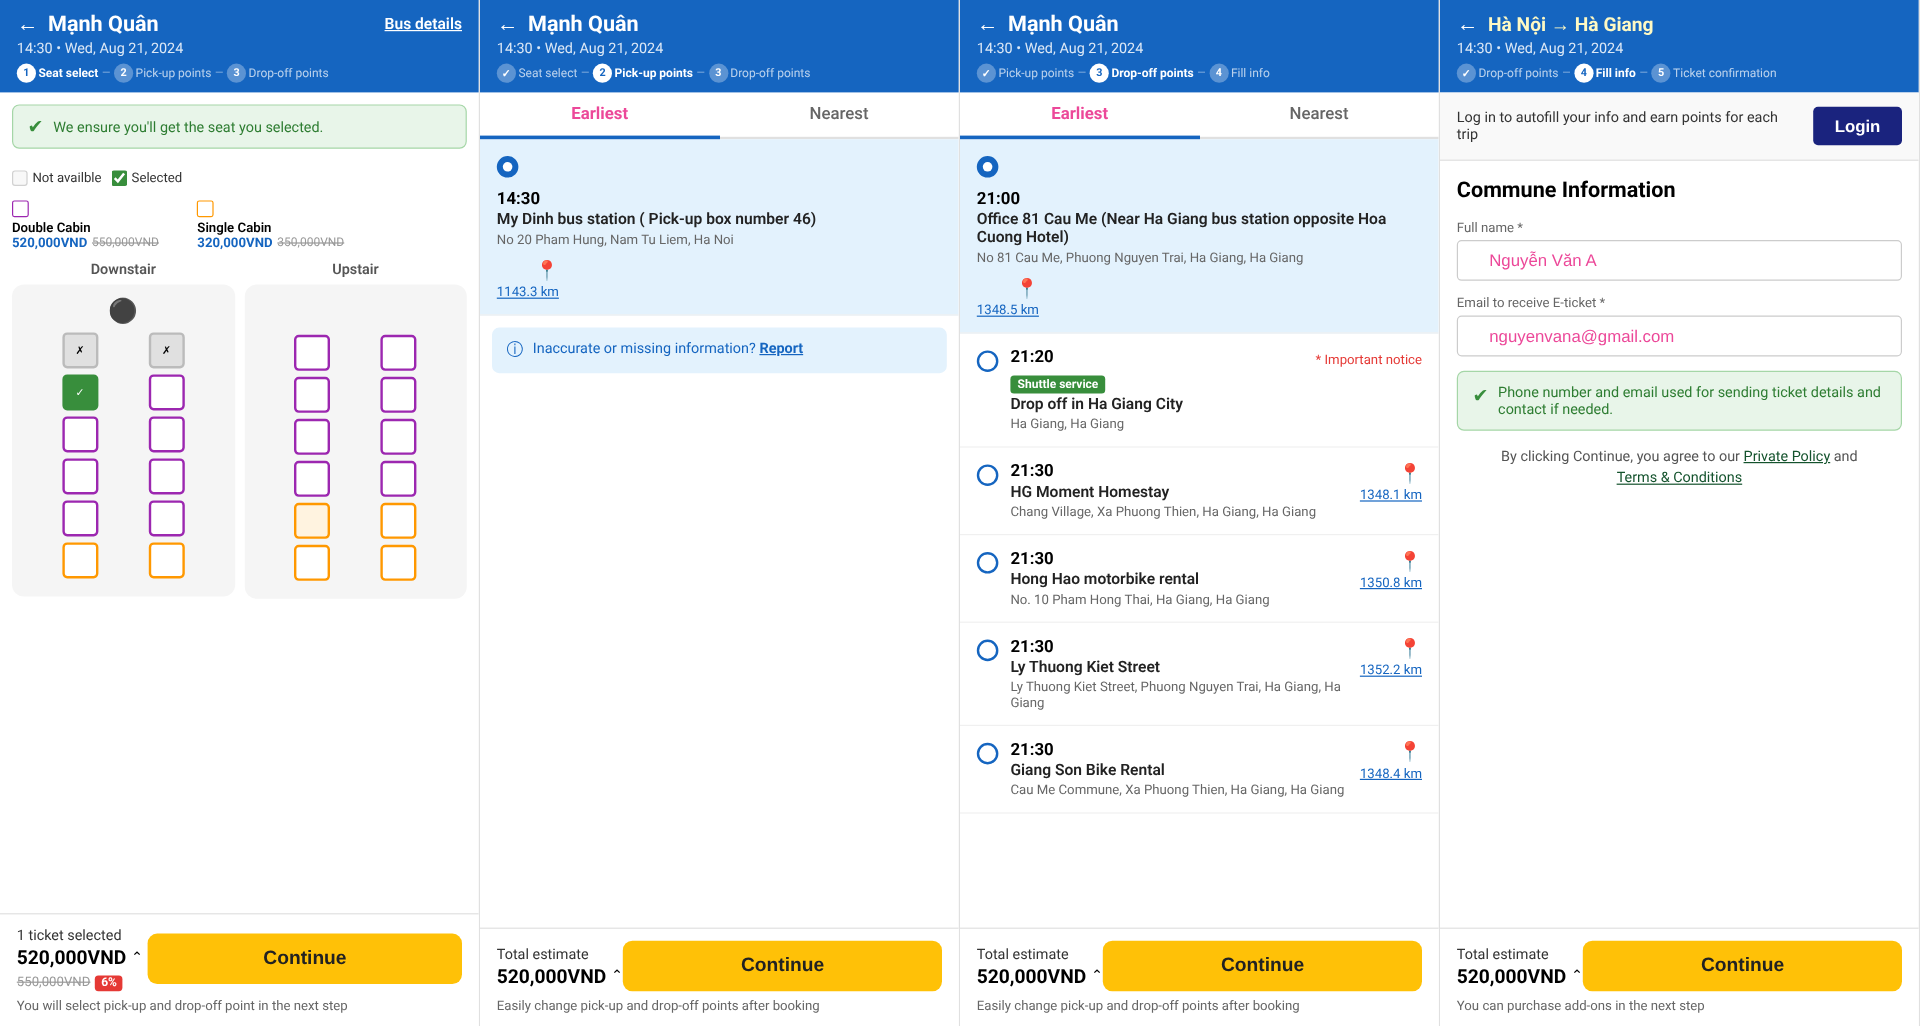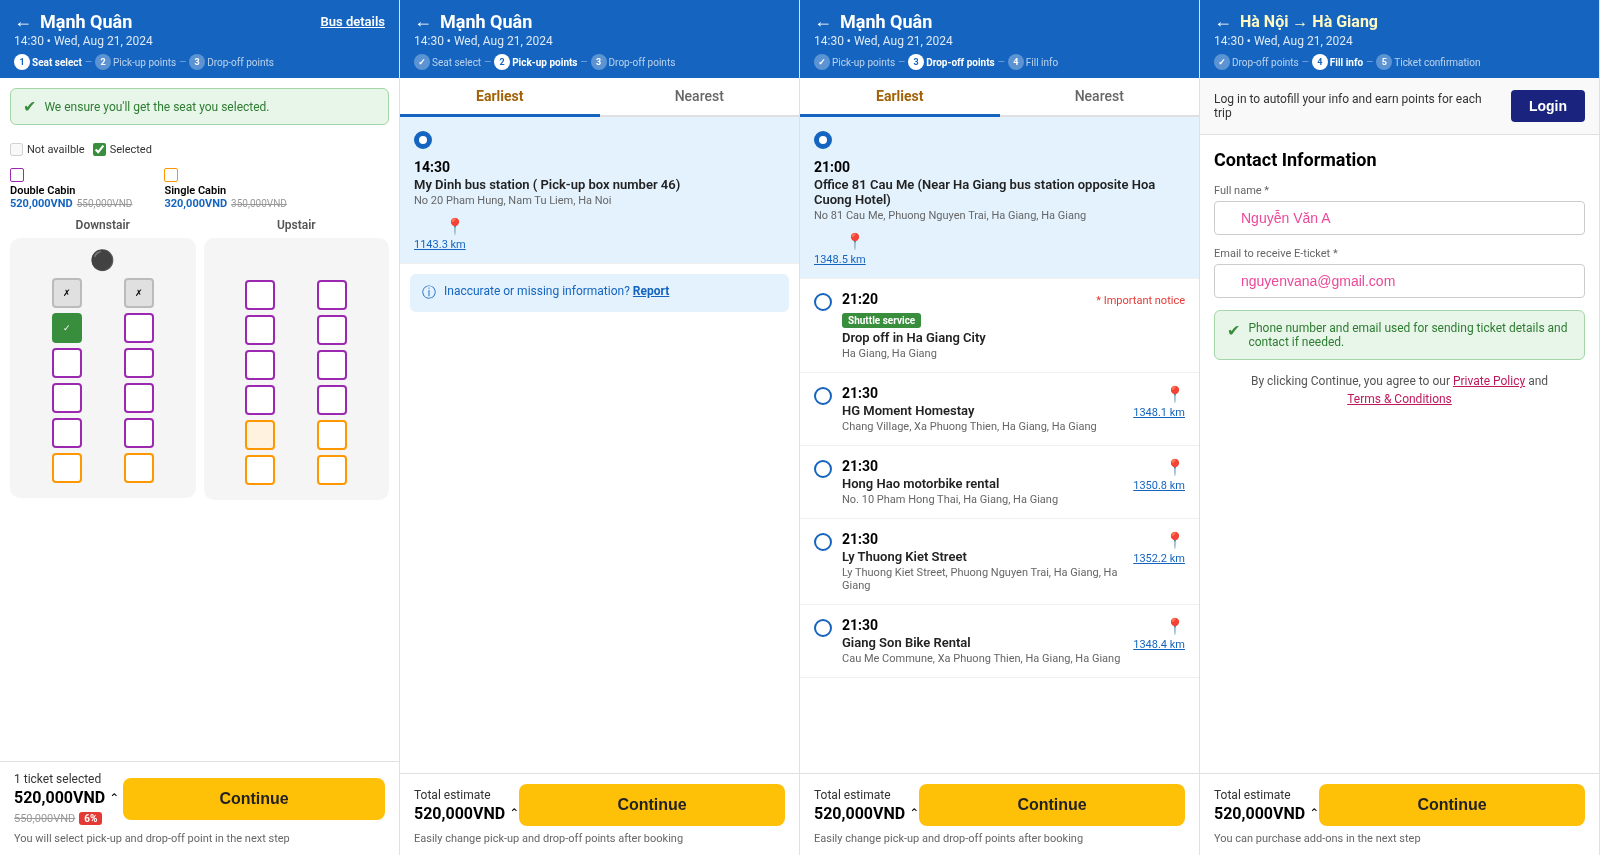--- a/index.html
+++ b/index.html
@@ -186,21 +186,21 @@
       text-align: center;
       padding: 10px;
       font-size: 14px;
       font-weight: 500;
       color: #666;
       cursor: pointer;
       border-bottom: 3px solid transparent;
       margin-bottom: -2px;
     }
     .tab.active {
-      color: #a16207;
+      color: #ec4899;
       border-bottom-color: #1565C0;
       font-weight: 700;
     }
     .pickup-item {
       padding: 12px 14px;
       border-bottom: 1px solid #f0f0f0;
       display: flex;
       align-items: flex-start;
       gap: 10px;
       cursor: pointer;
@@ -358,21 +358,21 @@
       font-size: 12px;
       color: #2e7d32;
       margin-bottom: 12px;
     }
     .terms-text {
       font-size: 12px;
       color: #555;
       text-align: center;
       line-height: 1.5;
     }
-    .terms-link { color: #be185d; text-decoration: underline; }
+    .terms-link { color: #14532d; text-decoration: underline; }
     .total-amount {
       font-size: 16px;
       font-weight: 700;
     }
     .total-old {
       font-size: 11px;
       color: #999;
       text-decoration: line-through;
     }
     .discount-badge {
@@ -801,21 +801,21 @@
         <span>Ticket confirmation</span>
       </div>
     </div>
   </div>
   <div class="panel-body">
     <div class="login-row">
       <span class="login-text">Log in to autofill your info and earn points for each trip</span>
       <button class="login-btn">Login</button>
     </div>
     <div class="contact-section">
-      <div class="contact-title">Contact Information</div>
+      <div class="contact-title">Commune Information</div>
       <div class="form-field">
         <label class="form-label">
           <span>Full name *</span>
         </label>
         <input class="form-input" type="text" value="Nguyễn Văn A" style="">
       </div>
       <div class="form-field">
         <label class="form-label">
           <span>Email to receive E-ticket *</span>
         </label>

